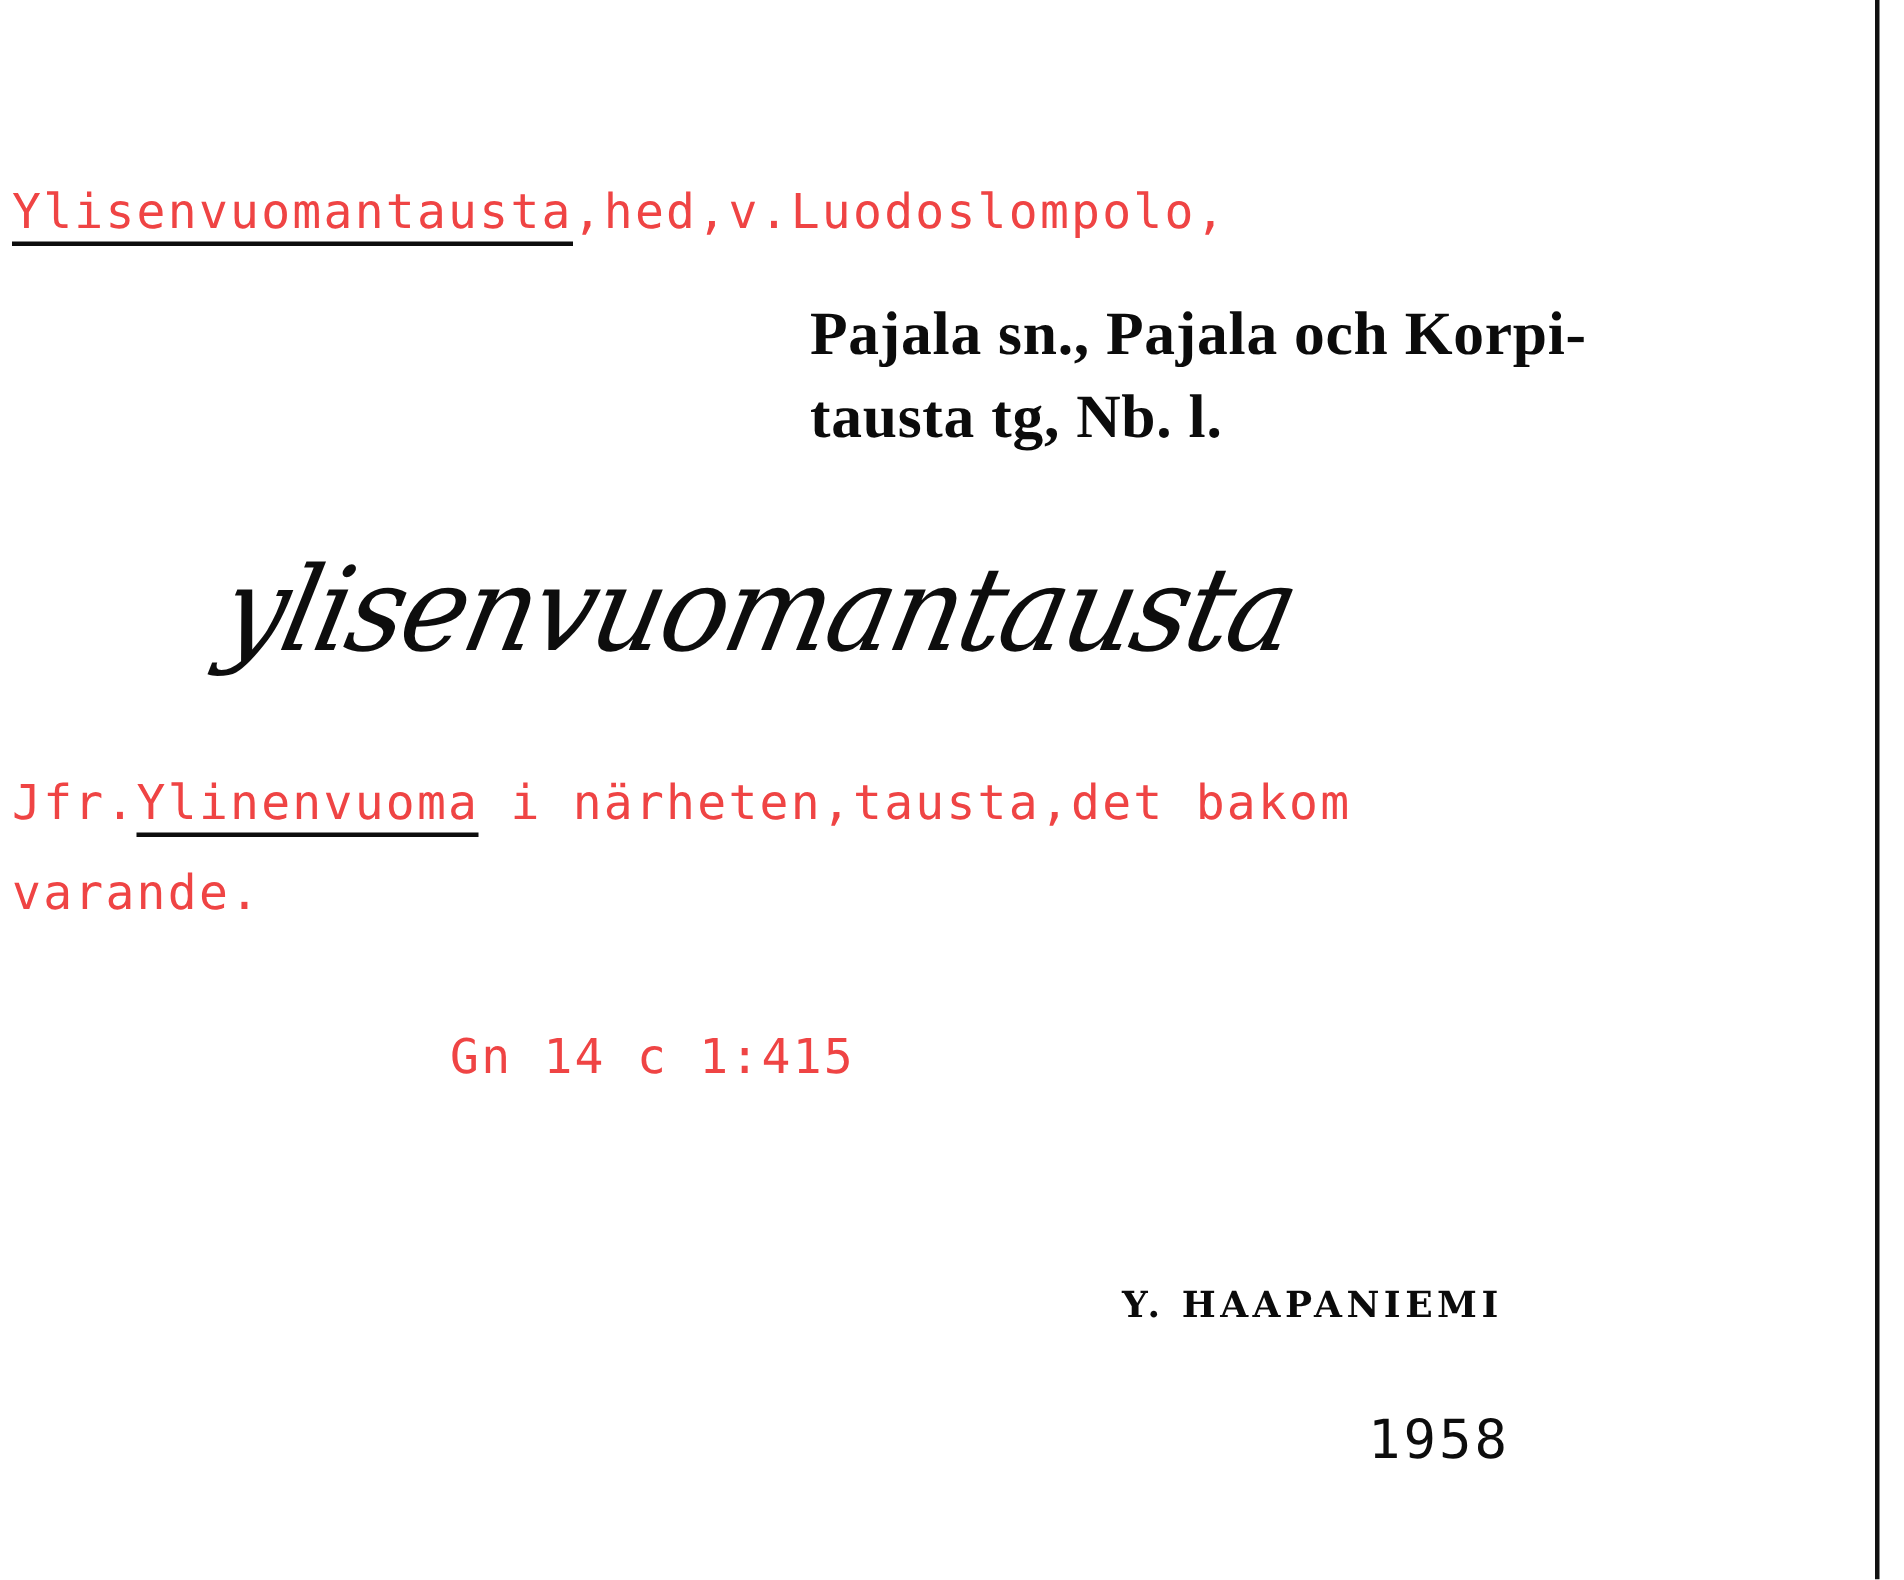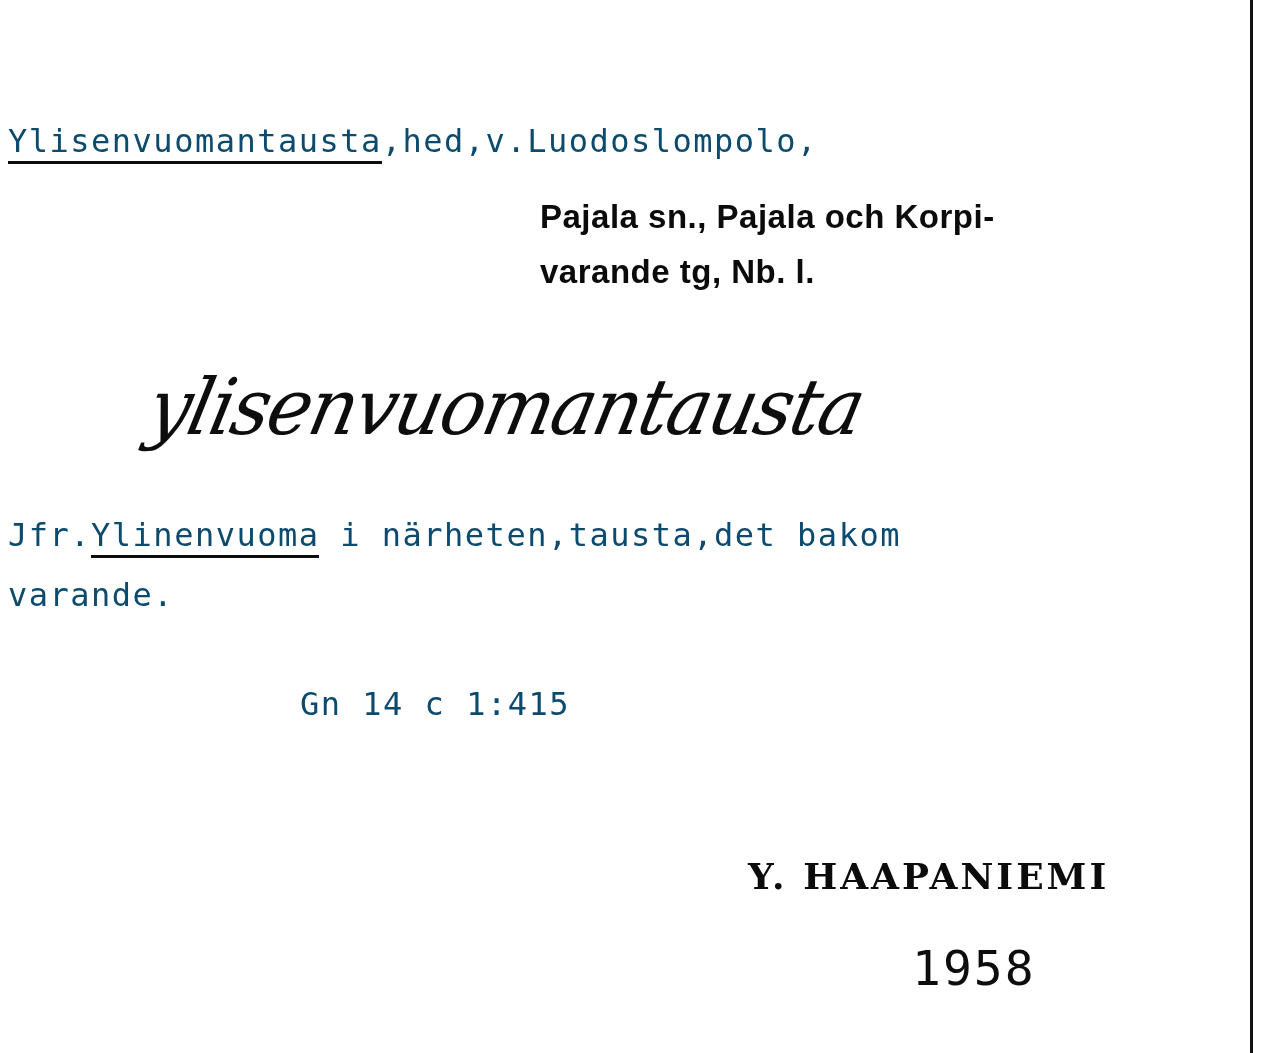--- a/index.html
+++ b/index.html
@@ -33,35 +33,35 @@
     height: 1053px;
     background: #ffffff;
   }
 
   
   .typed {
     position: absolute;
     font-family: "DejaVu Sans Mono", monospace;
     font-size: 32px;
     letter-spacing: 1.5px;
-    color: #0c4a6e;
+    color: #ef4444;
     white-space: pre;
   }
 
   .underlined-seg {
     border-bottom: 3px solid #0d0d0d;
     padding-bottom: 1px;
   }
 
   
   .printed {
     position: absolute;
-    font-family: Liberation Sans, sans-serif;
+    font-family: Liberation Serif, serif;
     font-weight: bold;
-    font-size: 33px;
+    font-size: 41px;
     letter-spacing: 0.5px;
     color: #0b0b0b;
     white-space: pre;
   }
 
   
   .cursive-wrap {
     position: absolute;
     left: 150px;
     top: 370px;
@@ -78,45 +78,45 @@
     white-space: pre;
     color: #0d0d0d;
     line-height: 1;
   }
 
   
   .author {
     position: absolute;
     font-family: "DejaVu Serif", serif;
     font-weight: bold;
-    font-size: 36px;
+    font-size: 24px;
     letter-spacing: 3px;
     color: #0b0b0b;
     white-space: pre;
   }
 
   .year {
     position: absolute;
     font-family: "DejaVu Sans Mono", monospace;
-    font-size: 48px;
+    font-size: 36px;
     letter-spacing: 2px;
     color: #0d0d0d;
     white-space: pre;
   }
 </style>
 </head>
 <body>
 
 <div class="scan-edge-outer"></div>
 <div class="scan-edge"></div>
 
 <div class="typed" style="left:8px; top:122px;"><span class="underlined-seg">Ylisenvuomantausta</span><span>,hed,v.Luodoslompolo,</span></div>
 
 <div class="printed" style="left:540px; top:198px;">Pajala sn., Pajala och Korpi-</div>
-<div class="printed" style="left:540px; top:253px;">varande tg, Nb. l.</div>
+<div class="printed" style="left:540px; top:253px;">tausta tg, Nb. l.</div>
 
 <div class="cursive-wrap">
   <div class="cursive">ylisenvuomantausta</div>
 </div>
 
 <div class="typed" style="left:8px; top:500px;margin-top:16px;"><span>Jfr.</span><span class="underlined-seg">Ylinenvuoma</span><span> i närheten,tausta,det bakom</span></div>
 
 <div class="typed" style="left:8px; top:576px;">varande.</div>
 
 <div class="typed" style="left:300px; top:685px;">Gn 14 c 1:415</div>

